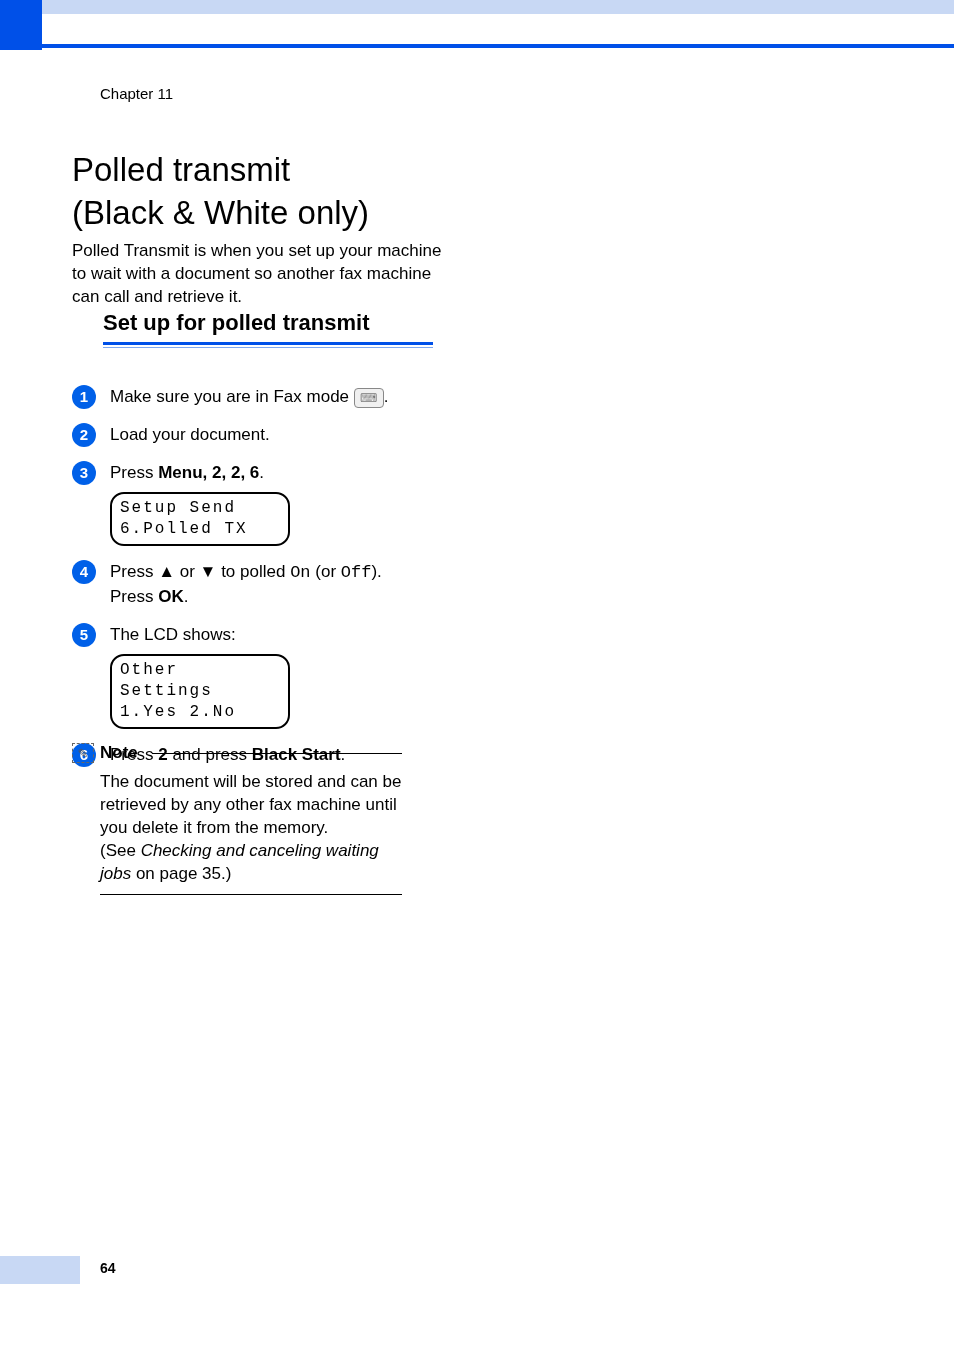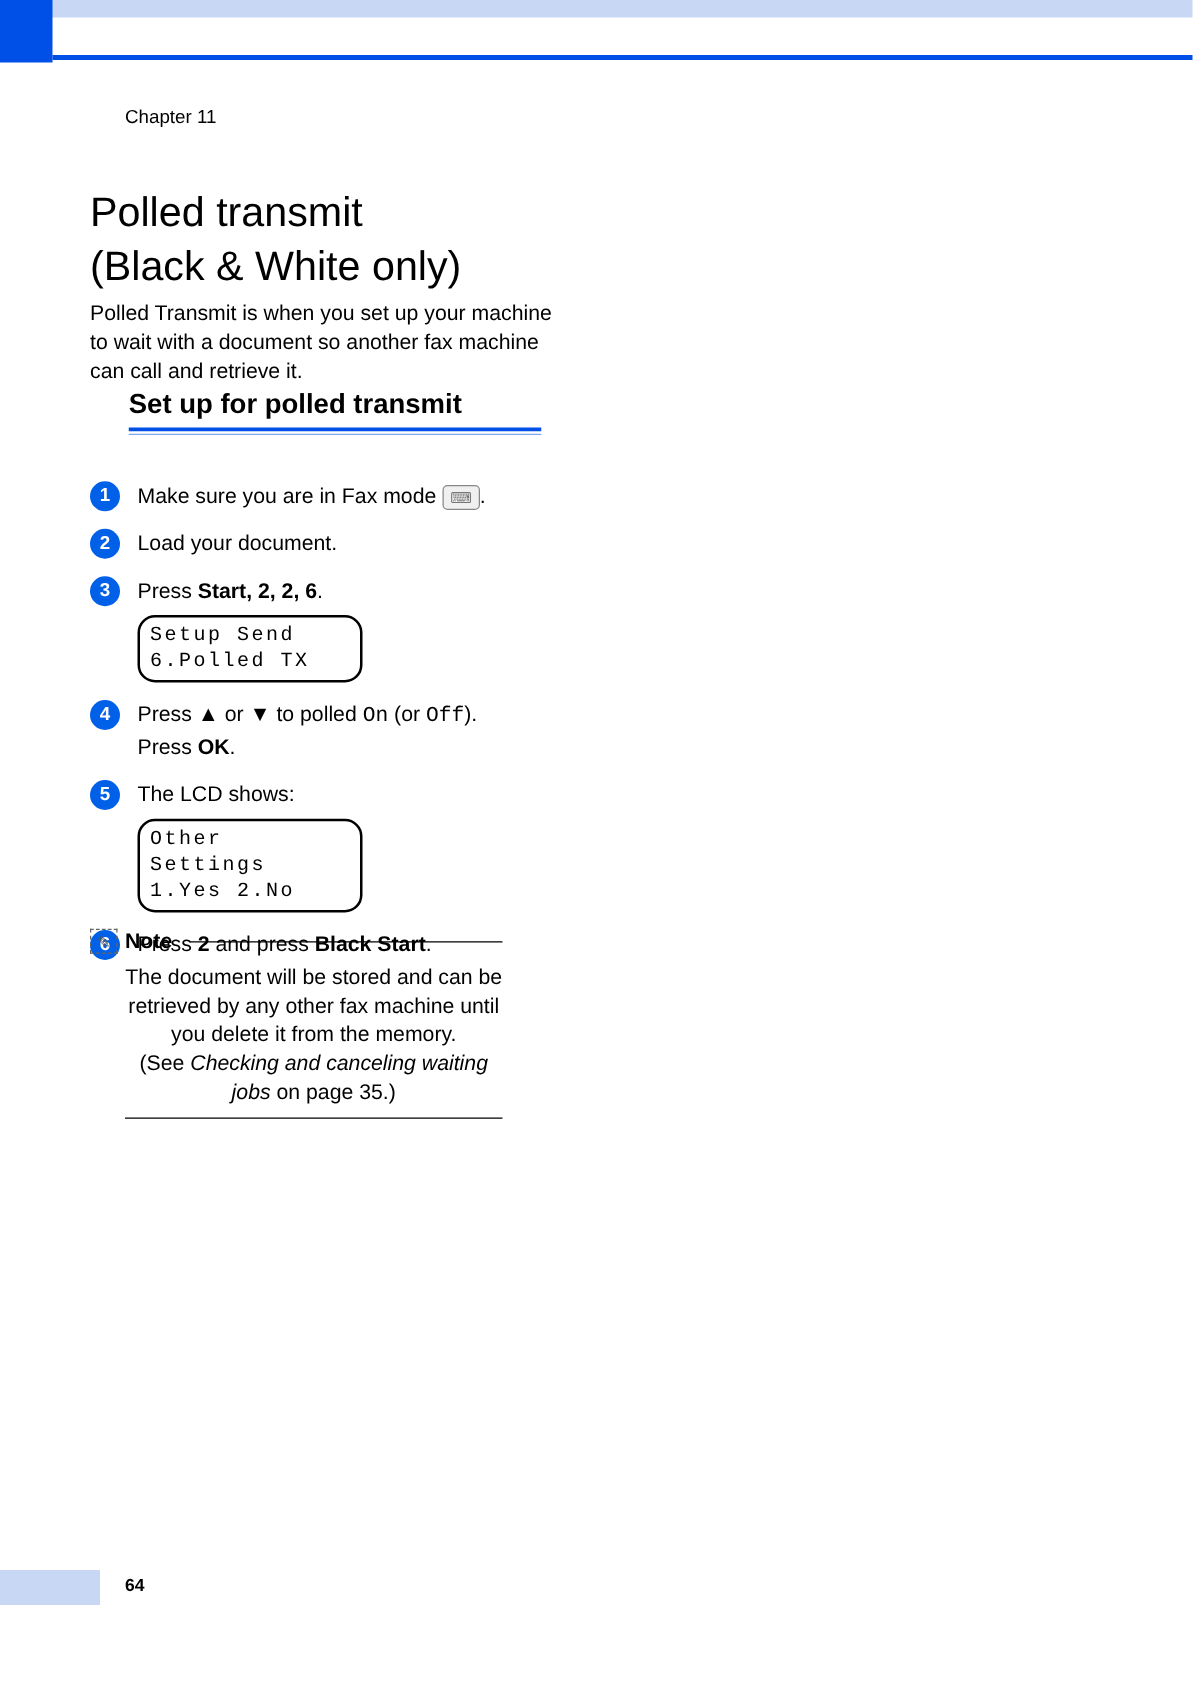--- a/index.html
+++ b/index.html
@@ -21,21 +21,21 @@
   .num-inner { position: absolute; left: 0; top: 0; width: 24px; height: 24px; text-align: center; line-height: 24px; color: #fff; font-weight: bold; font-size: 15px; }
   .b { font-weight: bold; }
   .mono { font-family: "Courier New", monospace; margin-top: 45px; }
   .fax-key { display: inline-block; width: 30px; height: 20px; border: 1px solid #888; border-radius: 4px; background: #f0f0f0; vertical-align: middle; text-align: center; line-height: 18px; color: #777; font-size: 12px; }
   .lcd { border: 2px solid #000; border-radius: 14px; padding: 4px 8px; font-family: "Courier New", monospace; font-size: 16px; letter-spacing: 2px; width: 180px; margin-top: 8px; line-height: 1.3; }
   .note-block { position: absolute; left: 72px; top: 743px; width: 330px; }
   .note-header { display: flex; align-items: center; gap: 6px; }
   .note-icon { width: 22px; height: 20px; border: 1px dashed #666; display: flex; align-items: center; justify-content: center; font-size: 13px; color: #555; }
   .note-label { font-weight: bold; font-size: 17px; }
   .note-line-top { flex: 1; height: 1px; background: #000; margin-left: 8px; }
-  .note-body { font-size: 17px; line-height: 1.35; padding: 8px 0 8px 28px; text-align: center; }
+  .note-body { font-size: 17px; line-height: 1.35; padding: 8px 0 8px 28px; }
   .note-cross { font-style: italic; }
   .note-line-bottom { height: 1px; background: #000; margin-left: 28px; }
   .page-number { position: absolute; left: 100px; bottom: 72px; font-size: 14px; font-weight: bold; margin-top: 40px; }
   .footer-tab { position: absolute; left: 0; bottom: 64px; width: 80px; height: 28px; background: #c8d8f4; }
 </style>
 </head>
 <body>
 
 <div class="top-banner"></div>
 <div class="side-tab"></div>
@@ -67,21 +67,21 @@
 
   <div class="step">
     <div class="num-badge"></div>
     <div class="num-inner">2</div>
     <span>Load your document.</span>
   </div>
 
   <div class="step">
     <div class="num-badge"></div>
     <div class="num-inner">3</div>
-    <span>Press </span><span class="b">Start</span><span class="b">, 2, 2, 6</span><span>.</span>
+    <span>Press </span><span class="b">Menu</span><span class="b">, 2, 2, 6</span><span>.</span>
     <div class="lcd">
       <div>Setup Send</div>
       <div>6.Polled TX</div>
     </div>
   </div>
 
   <div class="step m-top-5">
     <div class="num-badge"></div>
     <div class="num-inner">4</div>
     <span>Press </span><span class="b">▲</span><span> or </span><span class="b">▼</span><span> to polled </span><span class="mono">On</span><span> (or </span><span class="mono">Off</span><span>).</span><br>

